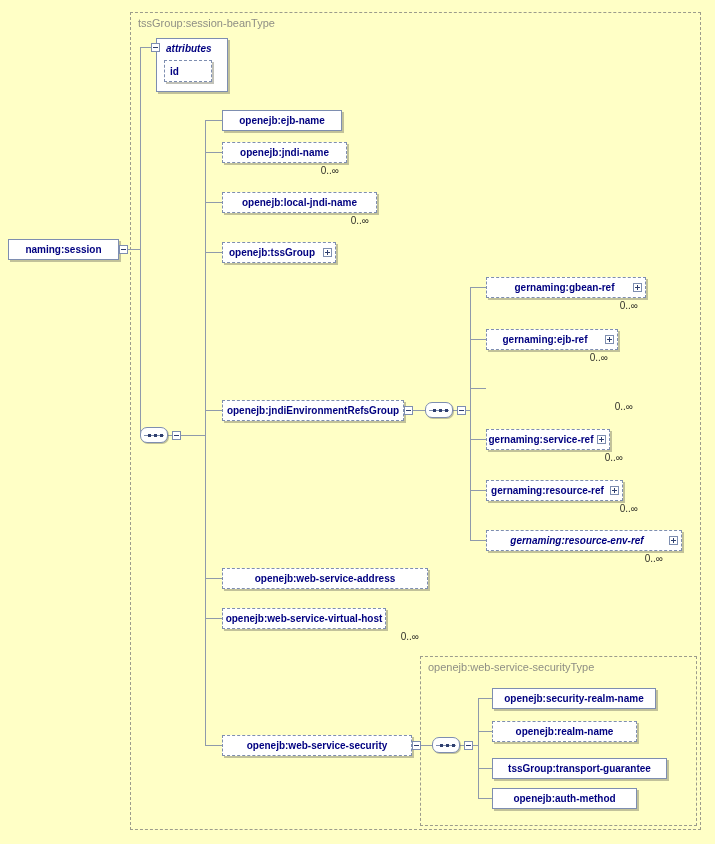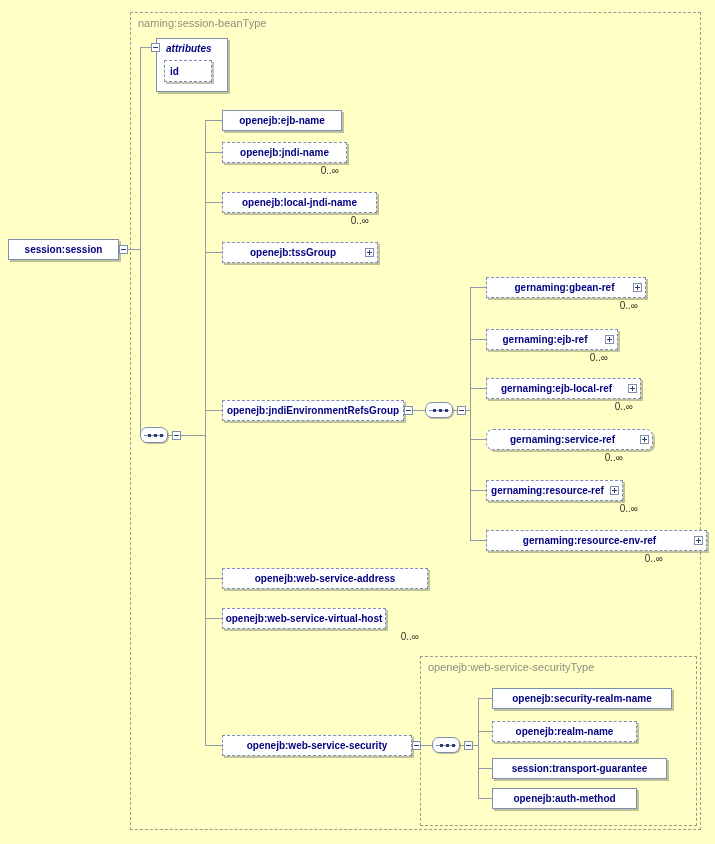--- a/index.html
+++ b/index.html
@@ -83,21 +83,21 @@
     position:absolute; width:44px; font-size:10px; color:#30302A;
     text-align:right; white-space:nowrap;
   }
 </style>
 </head>
 <body>
 
 <div class="stage">
 
   <div class="frame" style="left:130px; top:12px; width:571px; height:818px;"></div>
-  <span class="frame-label" style="left:138px; top:17px;">naming:session-beanType</span>
+  <span class="frame-label" style="left:138px; top:17px;">tssGroup:session-beanType</span>
 
   <div class="frame" style="left:420px; top:656px; width:277px; height:170px;"></div>
   <span class="frame-label" style="left:428px; top:661px;">openejb:web-service-securityType</span>
 
   <div class="hline" style="left:119px; top:249px; width:21px;"></div>
   <div class="hline" style="left:140px; top:47px;  width:16px;"></div>
   <div class="hline" style="left:140px; top:435px; width:65px;"></div>
   <div class="vline" style="left:140px; top:47px;  height:388px;"></div>
 
   <div class="vline" style="left:205px; top:120px; height:625px;"></div>
@@ -120,42 +120,42 @@
   <div class="hline" style="left:470px; top:540px; width:16px;"></div>
 
   <div class="hline" style="left:412px; top:745px; width:66px;"></div>
   <div class="vline" style="left:478px; top:698px; height:100px;"></div>
   <div class="hline" style="left:478px; top:698px; width:14px;"></div>
   <div class="hline" style="left:478px; top:731px; width:14px;"></div>
   <div class="hline" style="left:478px; top:768px; width:14px;"></div>
   <div class="hline" style="left:478px; top:798px; width:14px;"></div>
 
   <div class="node" style="left:8px; top:239px; width:111px;">
-    <span class="lbl">session:session</span>
+    <span class="lbl">naming:session</span>
   </div>
 
   <div class="attr-box" style="left:156px; top:38px; width:72px; height:54px;"></div>
   <span class="attr-title" style="left:166px; top:43px;">attributes</span>
   <div class="node optional id-node" style="left:164px; top:60px; width:48px; height:22px;">
     <span class="lbl">id</span>
   </div>
 
   <div class="node" style="left:222px; top:110px; width:120px;">
     <span class="lbl">openejb:ejb-name</span>
   </div>
 
   <div class="node optional" style="left:222px; top:142px; width:125px;">
     <span class="lbl">openejb:jndi-name</span>
   </div>
 
   <div class="node optional" style="left:222px; top:192px; width:155px;">
     <span class="lbl">openejb:local-jndi-name</span>
   </div>
 
-  <div class="node optional has-expand" style="left:222px; top:242px; width:156px;">
+  <div class="node optional has-expand" style="left:222px; top:242px; width:114px;">
     <span class="lbl">openejb:tssGroup</span>
     <span class="toggle plus inside"></span>
   </div>
 
   <div class="node optional" style="left:222px; top:400px; width:182px;">
     <span class="lbl">openejb:jndiEnvironmentRefsGroup</span>
   </div>
 
   <div class="node optional" style="left:222px; top:568px; width:206px;">
     <span class="lbl">openejb:web-service-address</span>
@@ -170,45 +170,41 @@
   </div>
 
   <div class="node optional has-expand" style="left:486px; top:277px; width:160px;padding-left:11px;">
     <span class="lbl">gernaming:gbean-ref</span>
     <span class="toggle plus inside"></span>
   </div>
   <div class="node optional has-expand" style="left:486px; top:329px; width:132px;">
     <span class="lbl">gernaming:ejb-ref</span>
     <span class="toggle plus inside"></span>
   </div>
-  <div class="node optional has-expand" style="left:486px; top:378px; width:155px;">
-    <span class="lbl">gernaming:ejb-local-ref</span>
-    <span class="toggle plus inside"></span>
-  </div>
-  <div class="node optional has-expand" style="left:486px; top:429px; width:167px;border-radius:7px;">
+  <div class="node optional has-expand" style="left:486px; top:429px; width:124px;">
     <span class="lbl">gernaming:service-ref</span>
     <span class="toggle plus inside"></span>
   </div>
   <div class="node optional has-expand" style="left:486px; top:480px; width:137px;">
     <span class="lbl">gernaming:resource-ref</span>
     <span class="toggle plus inside"></span>
   </div>
-  <div class="node optional has-expand" style="left:486px; top:530px; width:221px;">
+  <div class="node optional has-expand" style="left:486px; top:530px; width:196px;font-style:italic;">
     <span class="lbl">gernaming:resource-env-ref</span>
     <span class="toggle plus inside"></span>
   </div>
 
-  <div class="node" style="left:492px; top:688px; width:180px;">
+  <div class="node" style="left:492px; top:688px; width:164px;">
     <span class="lbl">openejb:security-realm-name</span>
   </div>
   <div class="node optional" style="left:492px; top:721px; width:145px;">
     <span class="lbl">openejb:realm-name</span>
   </div>
   <div class="node" style="left:492px; top:758px; width:175px;">
-    <span class="lbl">session:transport-guarantee</span>
+    <span class="lbl">tssGroup:transport-guarantee</span>
   </div>
   <div class="node" style="left:492px; top:788px; width:145px;">
     <span class="lbl">openejb:auth-method</span>
   </div>
 
   <div class="seq" style="left:140px; top:427px;">
       <i></i>
       <i></i>
       <i></i>
     </div>

